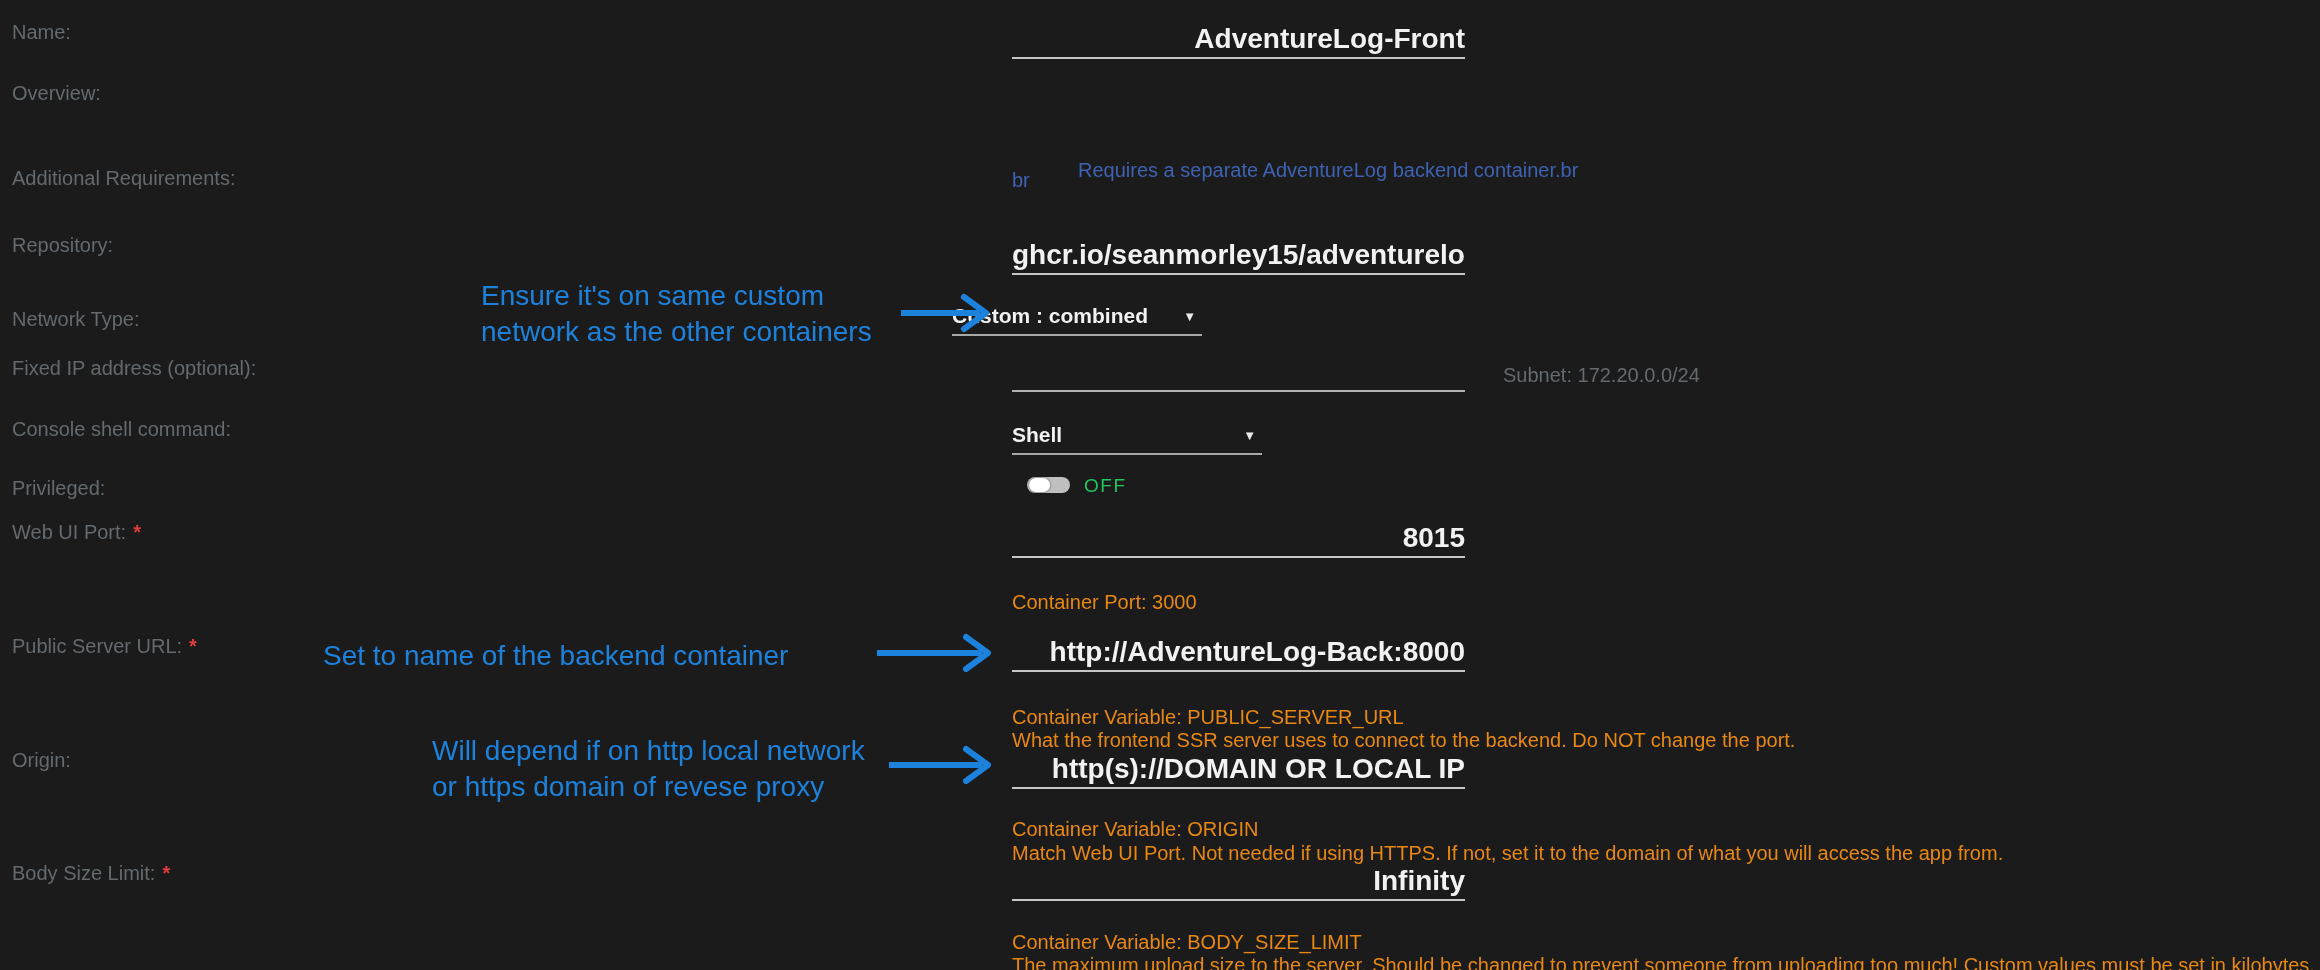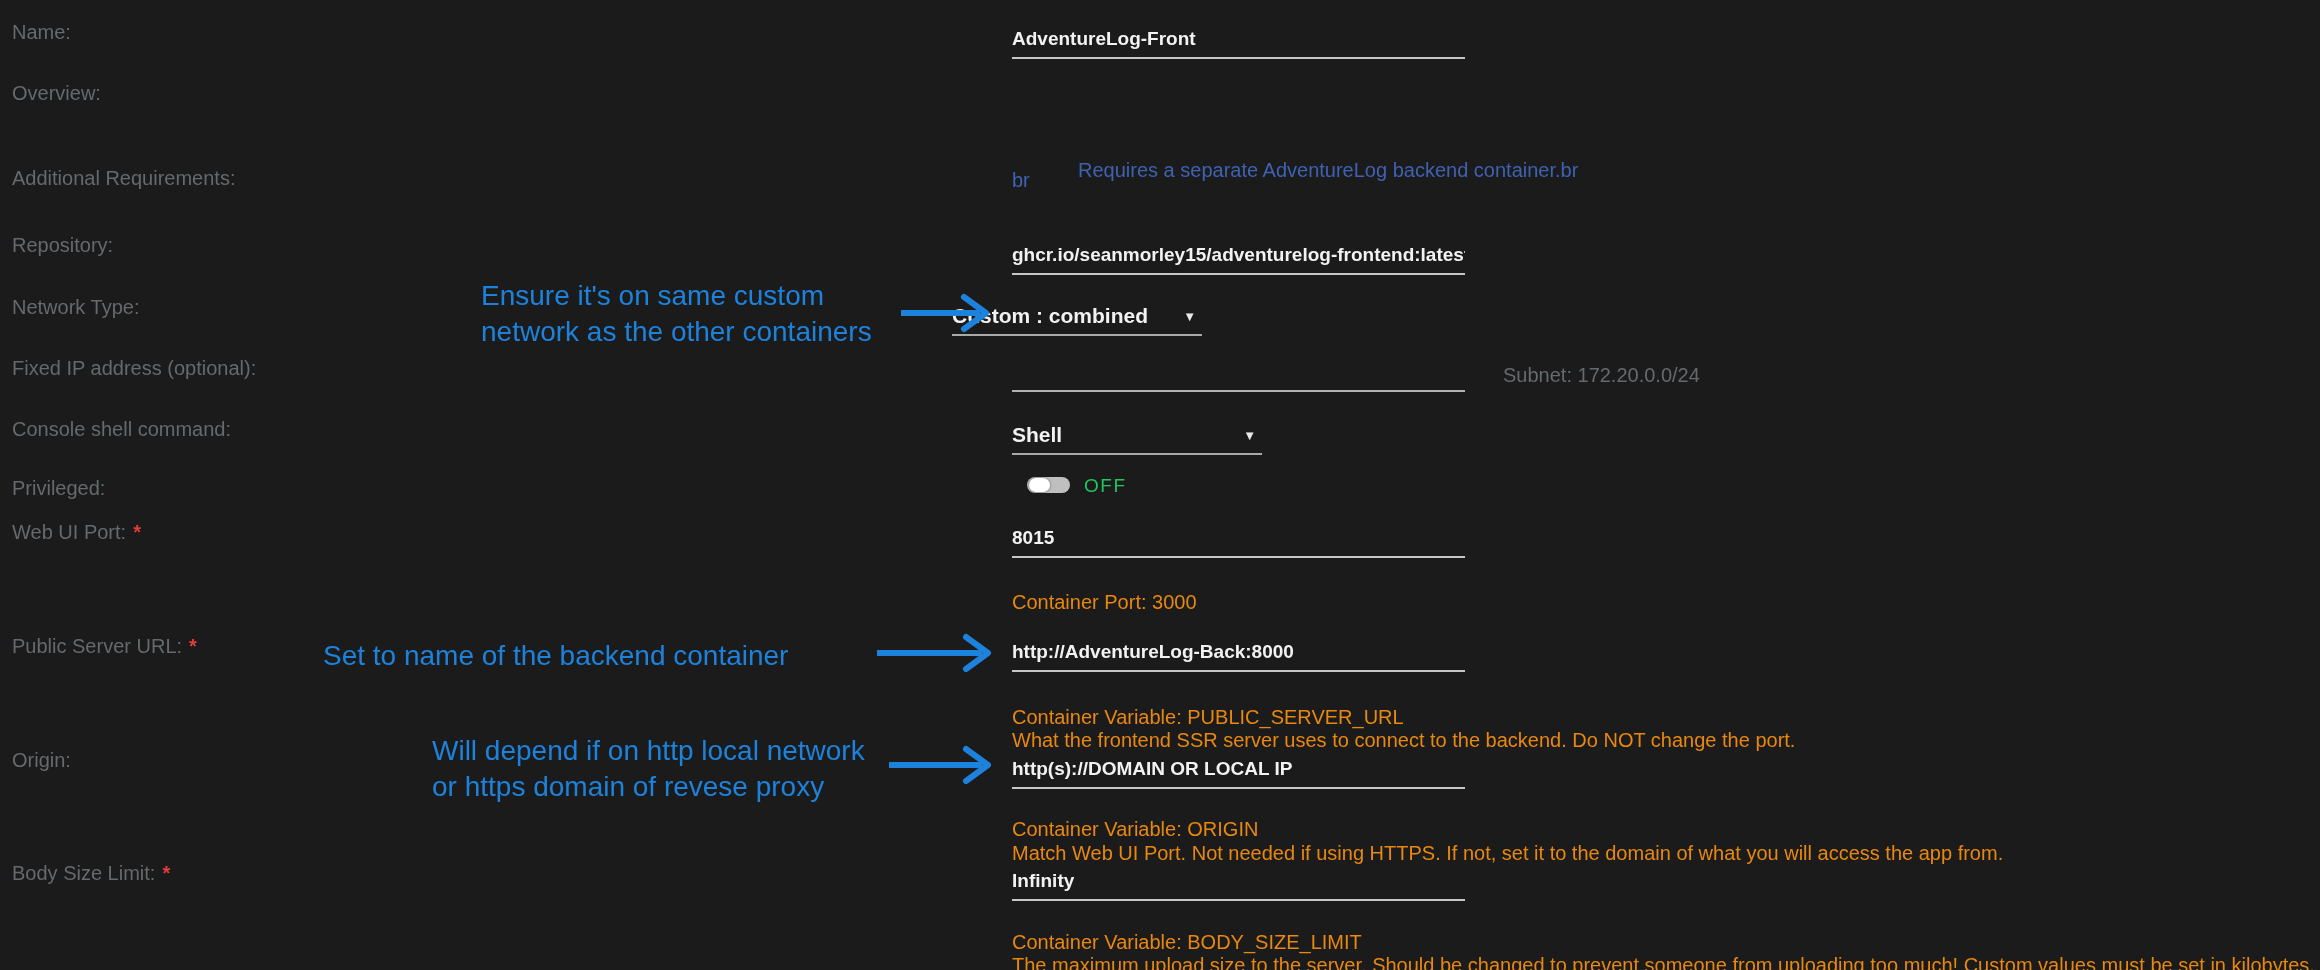--- a/index.html
+++ b/index.html
@@ -9,23 +9,23 @@
     -webkit-font-smoothing:antialiased;
   }
   .screen{position:absolute;inset:0;}
   .lbl{
     position:absolute;left:12px;font-size:20px;line-height:22px;color:#646a6d;
     white-space:nowrap;
   }
   .req{color:#e23c3c;margin-left:7px;font-weight:bold;}
   .tin{
     position:absolute;height:38px;background:transparent;border:none;
-    border-bottom:2px solid #c6c6c6;color:#f2f2f2;font-size:19px;font-weight:bold;
+    border-bottom:2px solid #c6c6c6;color:#f2f2f2;font-size:28px;font-weight:bold;
     font-family:"Liberation Sans","DejaVu Sans",sans-serif;padding:0;outline:none;
-    overflow:hidden;white-space:nowrap;box-sizing:border-box;
+    overflow:hidden;white-space:nowrap;box-sizing:border-box;text-align:right;
   }
   .sel{
     position:absolute;height:38px;border-bottom:2px solid #a9a9a9;
     display:flex;align-items:center;justify-content:space-between;
     padding:0 6px 0 0;box-sizing:border-box;cursor:pointer;
   }
   .selv{color:#f2f2f2;font-size:21px;font-weight:bold;white-space:nowrap;}
   .selarrow{color:#e9e9e9;font-size:13px;line-height:13px;}
   .blue-text{
     position:absolute;color:#3e62b1;font-size:20px;line-height:22px;white-space:nowrap;
@@ -54,21 +54,21 @@
 </style>
 </head>
 <body>
 
 <div class="screen">
 
   <div class="lbl" style="top:21px"><span>Name:</span></div>
   <div class="lbl" style="top:82px"><span>Overview:</span></div>
   <div class="lbl" style="top:167px"><span>Additional Requirements:</span></div>
   <div class="lbl" style="top:234px"><span>Repository:</span></div>
-  <div class="lbl" style="top:296px"><span>Network Type:</span></div>
+  <div class="lbl" style="top:308px"><span>Network Type:</span></div>
   <div class="lbl" style="top:357px"><span>Fixed IP address (optional):</span></div>
   <div class="lbl" style="top:418px"><span>Console shell command:</span></div>
   <div class="lbl" style="top:477px"><span>Privileged:</span></div>
   <div class="lbl" style="top:521px"><span>Web UI Port:</span><span class="req">*</span></div>
   <div class="lbl" style="top:635px"><span>Public Server URL:</span><span class="req">*</span></div>
   <div class="lbl" style="top:749px"><span>Origin:</span></div>
   <div class="lbl" style="top:862px"><span>Body Size Limit:</span><span class="req">*</span></div>
 
   <input class="tin" style="left: 1012px; top: 21px; width: 453px;" value="AdventureLog-Front">
 

